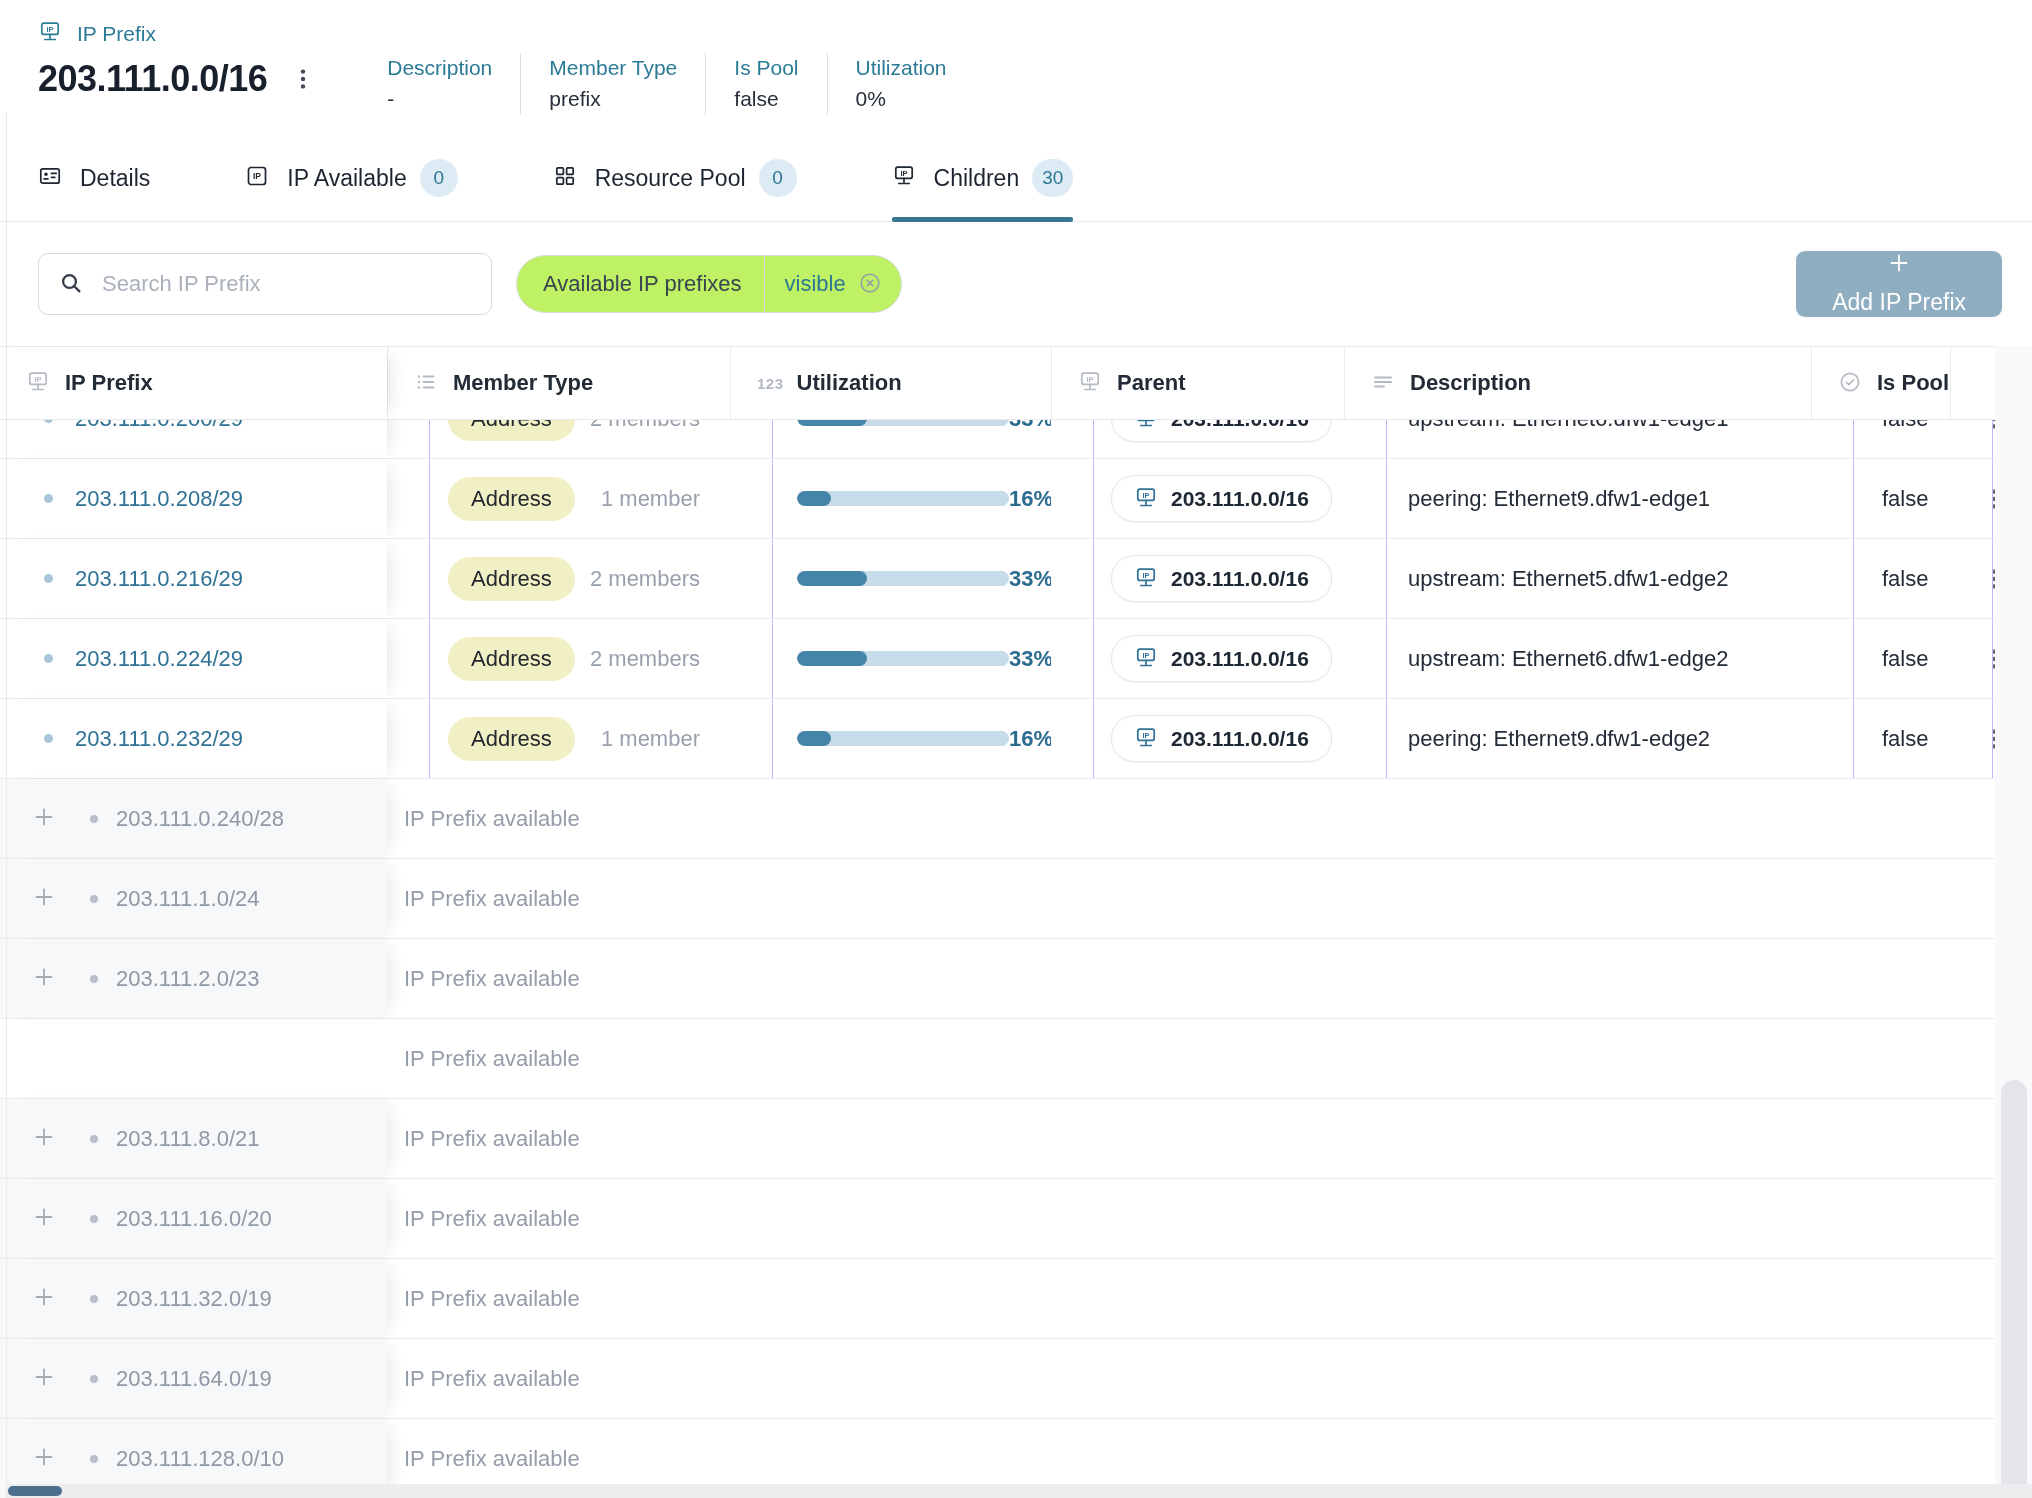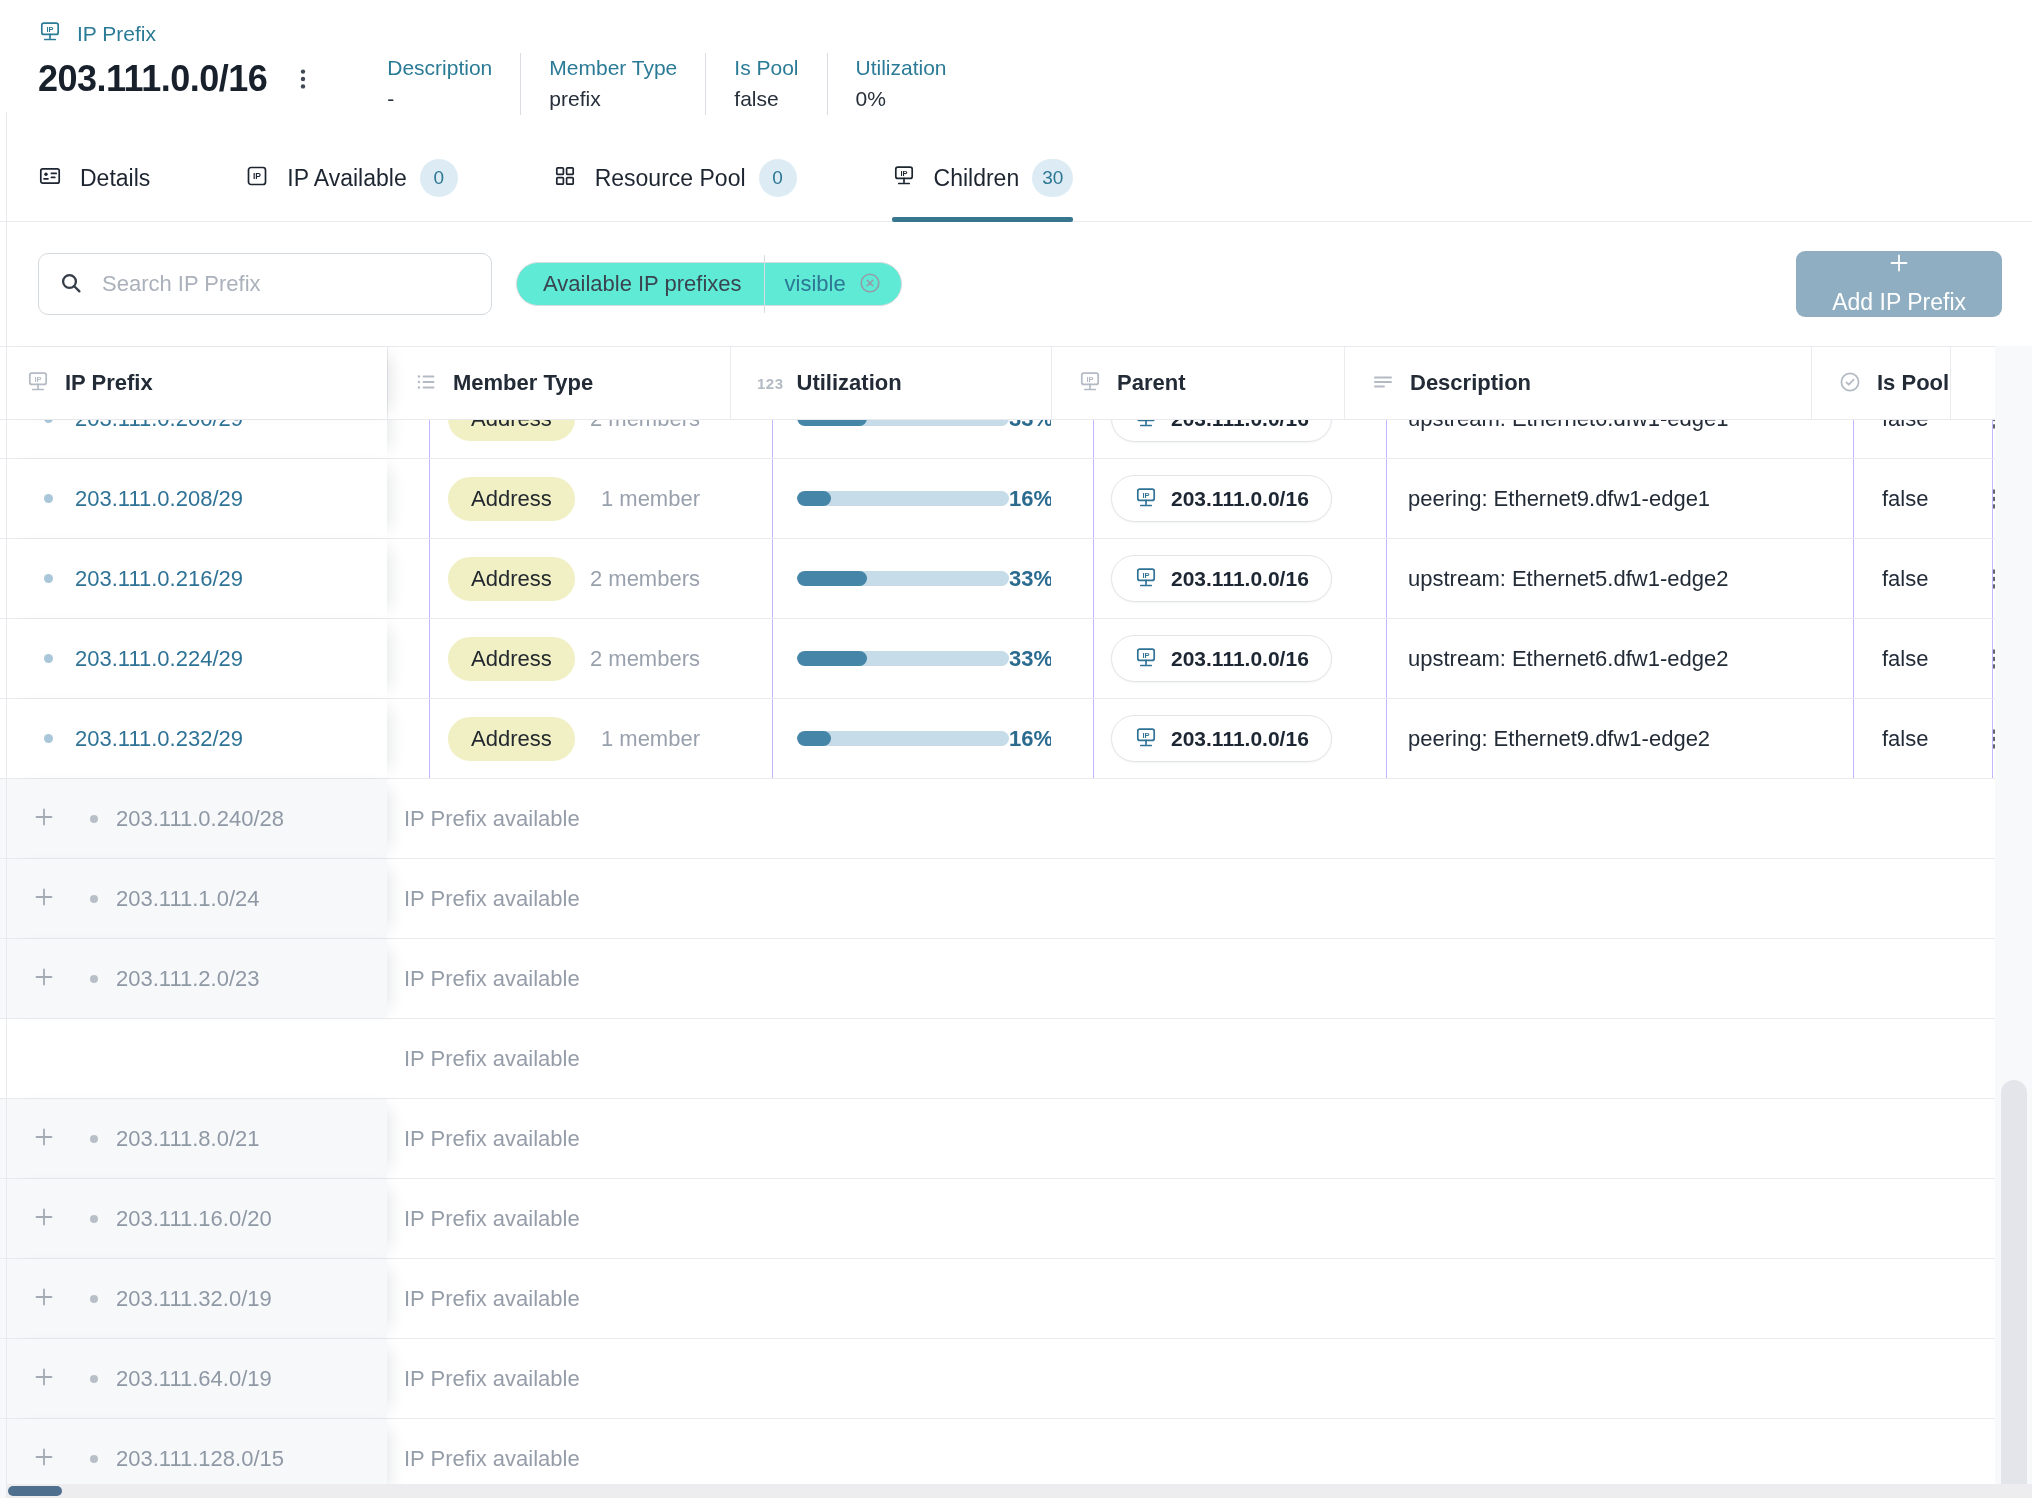--- a/index.html
+++ b/index.html
@@ -32,21 +32,21 @@
   .tab.active::after { content:""; position:absolute; left:0; right:0; bottom:-1px; height:5px; background:#38768f; border-radius:2px; }
 
   
   .toolbar { display:flex; align-items:center; padding:29px 30px 29px 38px; gap:24px; }
   .search-box { width:454px; height:62px; border:1px solid #d5dade; border-radius:10px; display:flex; align-items:center;
                 padding:0 20px; gap:16px; background:#fff; }
   .search-box svg { width:27px; height:27px; color:#333c47; flex:none; }
   .search-box input { border:none; outline:none; flex:1; font-size:22px; color:#30394a;
                       font-family:"Liberation Sans","DejaVu Sans",sans-serif; background:transparent; }
   .search-box input::placeholder { color:#aab1bb; }
-  .filter-chip { height:44px; border:1px solid #d8dcdf; background:#5eead4; border-radius:29px; display:flex; align-items:center; }
+  .filter-chip { height:58px; border:1px solid #d8dcdf; background:#bef264; border-radius:29px; display:flex; align-items:center; }
   .filter-chip .f-label { font-size:22px; color:#3a4450; padding:0 22px 0 26px; }
   .filter-chip .f-sep { width:1px; height:58px; background:#d8dcdf; }
   .filter-chip .f-value { font-size:22px; font-weight:500; color:#2d7795; padding:0 12px 0 20px; }
   .chip-close { border:none; background:none; cursor:pointer; color:#949ca7; padding:0 16px 0 0; display:flex; align-items:center; }
   .chip-close svg { width:27px; height:27px; }
   .add-btn { margin-left:auto; height:66px; padding:0 36px; background:#90aec1; border:none; border-radius:9px;
              color:#fff; font-size:23px; font-weight:500; display:flex; align-items:center; gap:14px; cursor:pointer;
              font-family:"Liberation Sans","DejaVu Sans",sans-serif;flex-direction:column; }
   .add-btn svg { width:24px; height:24px; }
 
@@ -552,21 +552,21 @@
       <div class="cell a-note">IP Prefix available</div>
     </div>
     <div class="grid-row row avail">
       <div class="cell c-prefix">
           <button class="plus-btn">
             <svg>
               <use href="#i-plus"></use>
             </svg>
           </button>
           <span class="dot"></span>
-          <span class="a-prefix">203.111.128.0/15</span>
+          <span class="a-prefix">203.111.128.0/10</span>
         </div>
       <div class="cell a-note">IP Prefix available</div>
     </div>
 
   </div>
 
   <div class="v-gutter"></div>
   <div class="v-thumb"></div>
 </div>
 

